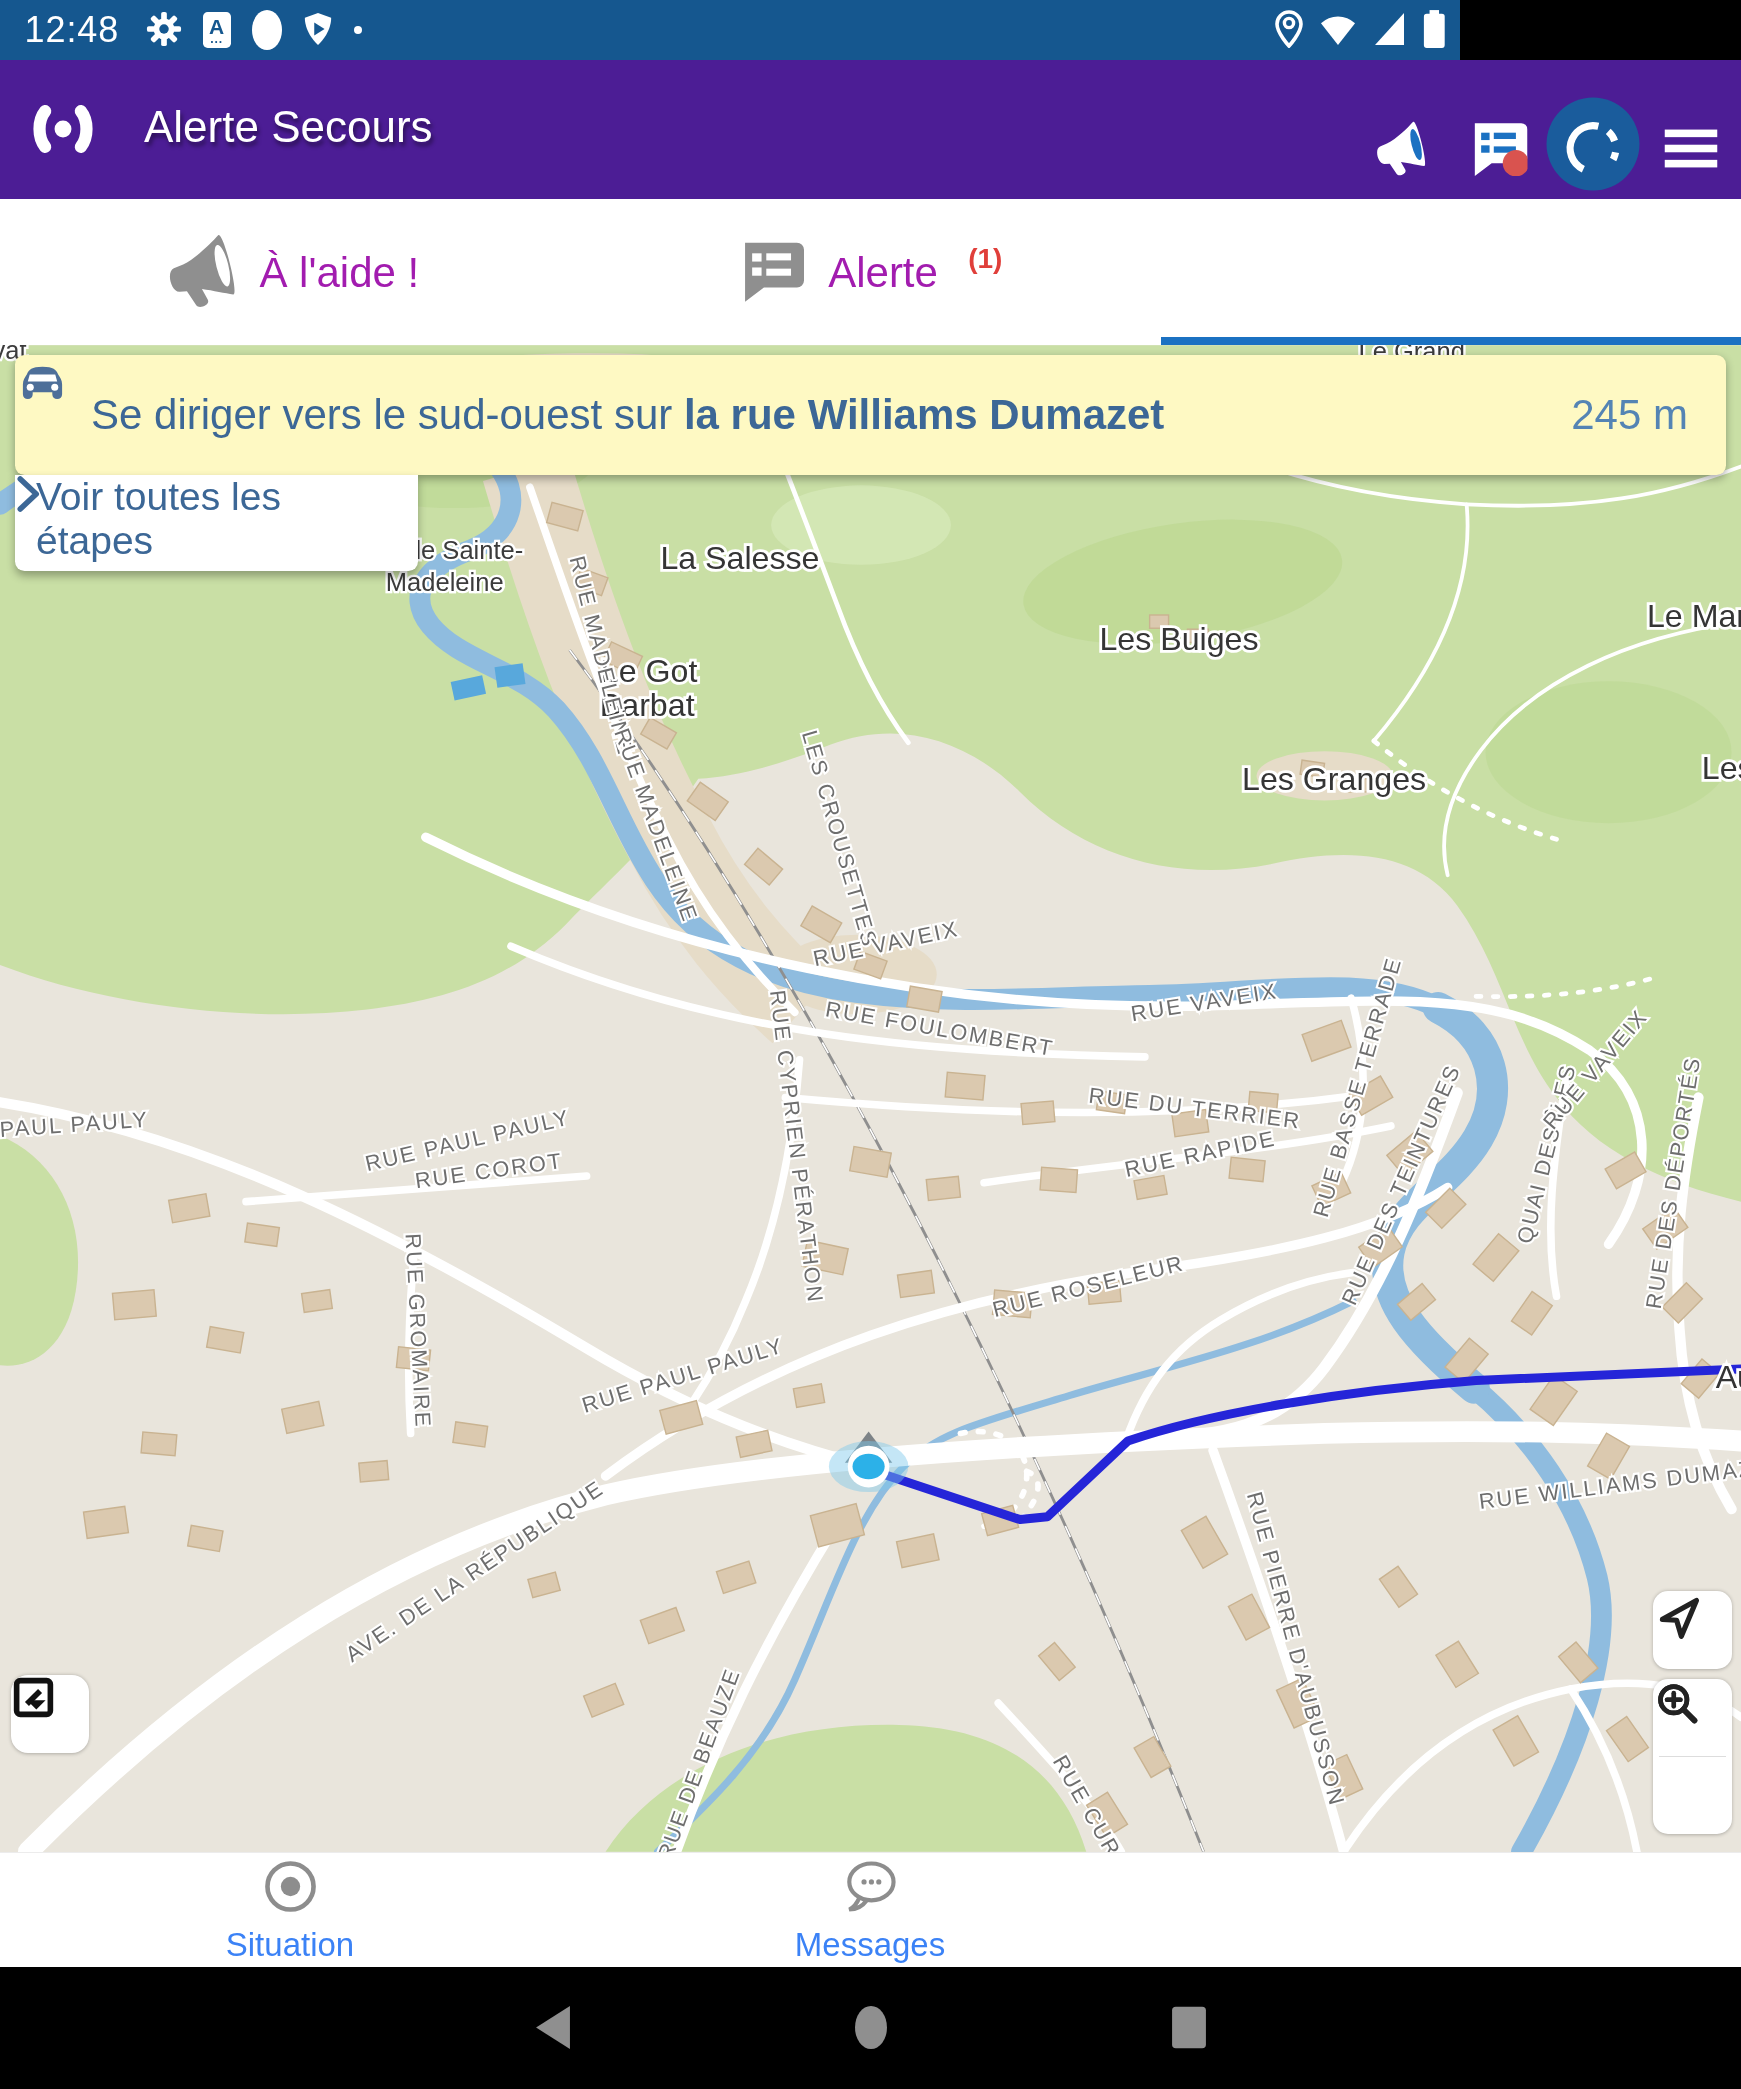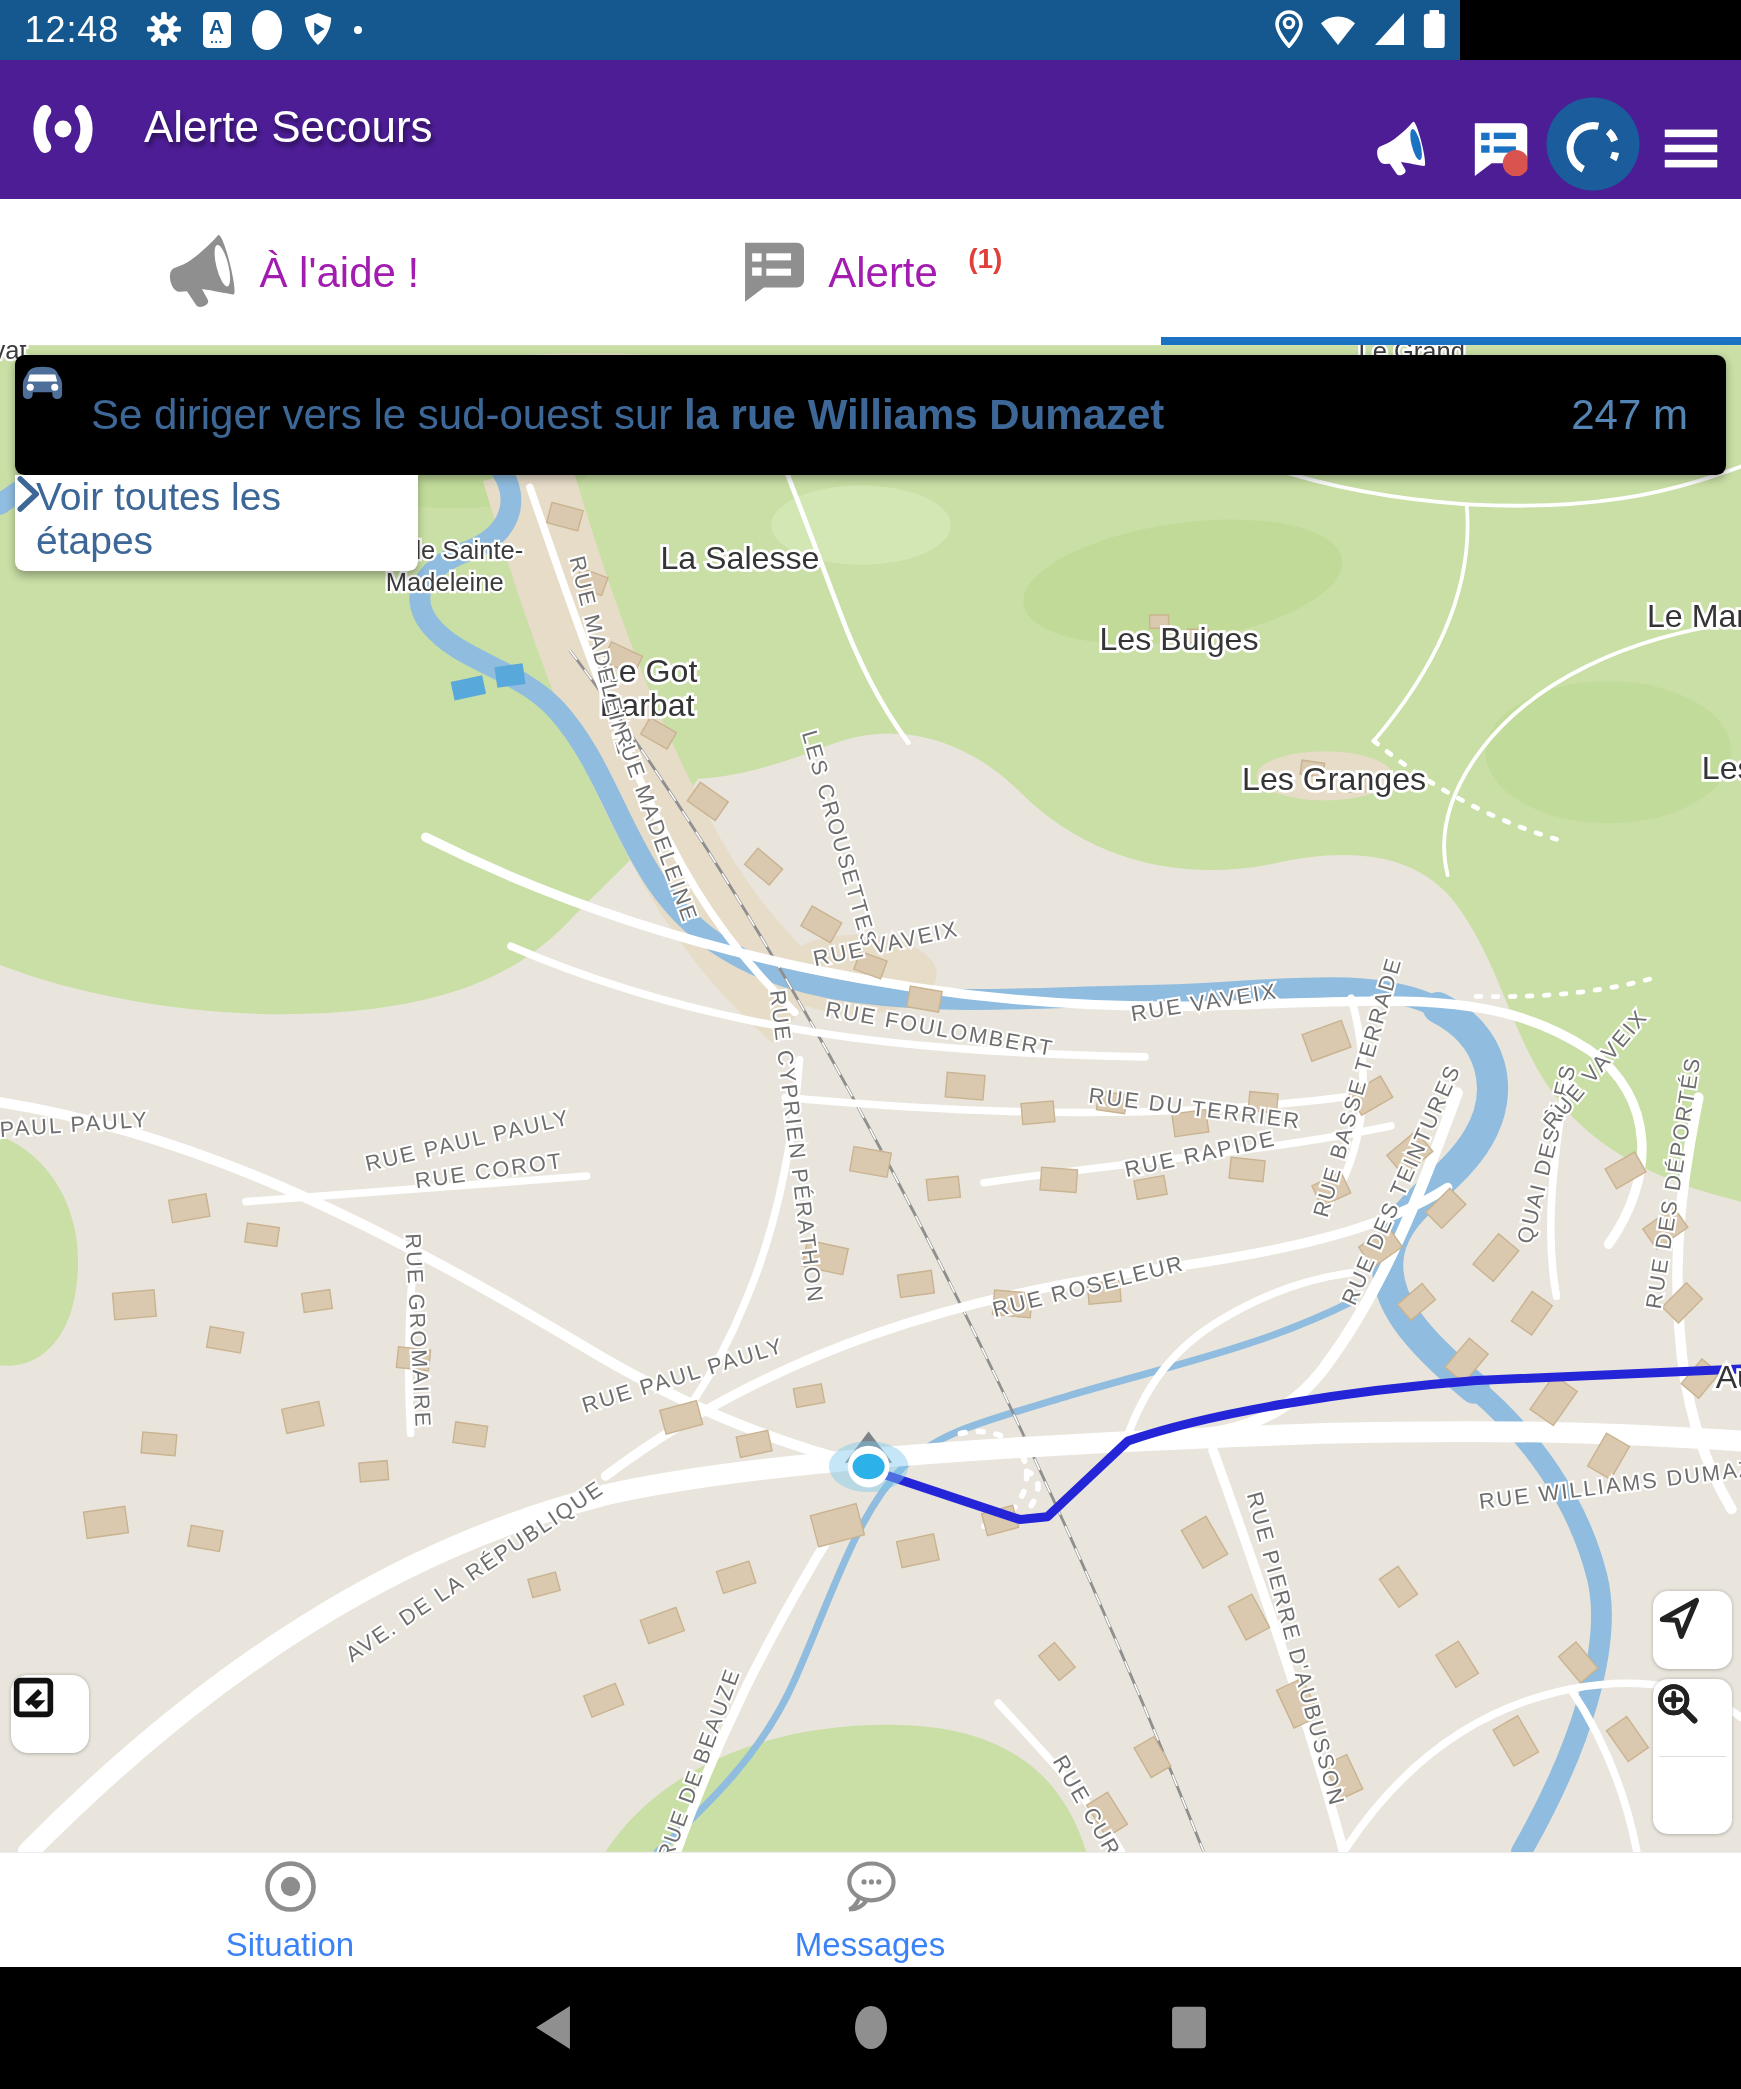--- a/index.html
+++ b/index.html
@@ -32,21 +32,21 @@
   .tab-underline{left:1161px;top:337px;width:580px;height:8.5px;background:#1b71c2;}
 
   
   .map{left:0;top:345px;width:1741px;height:1507px;background:#e9e5dc;overflow:hidden;}
   .map svg{position:absolute;left:0;top:0;}
   .lbl-street{font-size:23px;letter-spacing:2.2px;fill:#6e6e6e;stroke:#fff;stroke-width:4.5px;paint-order:stroke;text-anchor:middle;}
   .lbl-place{font-size:27px;fill:#3c3c3c;stroke:#fff;stroke-width:5px;paint-order:stroke;text-anchor:middle;}
   .lbl-place-lg{font-size:34px;fill:#353535;stroke:#fff;stroke-width:6px;paint-order:stroke;text-anchor:middle;}
 
   
-  .navcard{left:15px;top:9.5px;width:1711px;height:120px;background:#000000;border-radius:9.5px;box-shadow:0 3.8px 8.5px rgba(0,0,0,.32);display:flex;align-items:center;}
+  .navcard{left:15px;top:9.5px;width:1711px;height:120px;background:#fef9c3;border-radius:9.5px;box-shadow:0 3.8px 8.5px rgba(0,0,0,.32);display:flex;align-items:center;}
   .navcard-text{font-size:42px;color:#3c6796;margin-left:42px;flex:1;white-space:nowrap;overflow:hidden;}
   .navcard-dist{font-size:42px;color:#5484b4;margin-right:38px;}
   .stepscard{left:15px;top:130px;width:403px;height:96px;background:#fff;border-radius:0 0 9.5px 9.5px;box-shadow:0 4.7px 8.5px rgba(0,0,0,.30);display:flex;align-items:flex-start;}
   .stepscard span{font-size:39px;color:#3c6796;margin-left:21px;flex:1;}
   .stepscard .chev{margin-right:26.5px;flex:none;display:flex;}
 
   
   .mapbtn{background:#fff;border-radius:17px;display:flex;align-items:center;justify-content:center;box-shadow:0 0.9px 3.8px rgba(0,0,0,.25);}
   .btn-expand{left:11.4px;top:1330px;width:78px;height:78px;}
   .btn-locate{left:1653px;top:1246px;width:79px;height:78px;border-radius:15px;}
@@ -411,21 +411,21 @@
   <div class="abs navcard">
     <span style="margin-left:34px;display:flex;">
       <svg width="55" height="49" viewBox="0 0 56 50">
         <path d="M8,40 L8,30 C8,26 10,23 12,20 C14,15 17,12 28,12 C39,12 42,15 44,20 C46,23 48,26 48,30 L48,40 C48,43 46,45 43,45 C40,45 38,43 38,40 L38,38 L18,38 L18,40 C18,43 16,45 13,45 C10,45 8,43 8,40 Z" fill="#4e6f99"></path>
         <path d="M15,20 L41,20 L43,27 L13,27 Z" fill="#fff"></path>
         <circle cx="15.5" cy="33" r="3.6" fill="#fff"></circle>
           <circle cx="40.5" cy="33" r="3.6" fill="#fff"></circle>
         </svg>
     </span>
     <span class="navcard-text"><span>Se diriger vers le sud-ouest sur </span><b>la rue Williams Dumazet</b></span>
-    <span class="navcard-dist">247 m</span>
+    <span class="navcard-dist">245 m</span>
   </div>
 
   <div class="abs stepscard">
     <span>Voir toutes les étapes</span>
     <span class="chev">
       <svg width="26.5" height="38" viewBox="0 0 26 38">
           <polyline points="5,4 21,19 5,34" fill="none" stroke="#3c6796" stroke-width="5.5" stroke-linecap="round" stroke-linejoin="round"></polyline>
         </svg>
     </span>
   </div>

